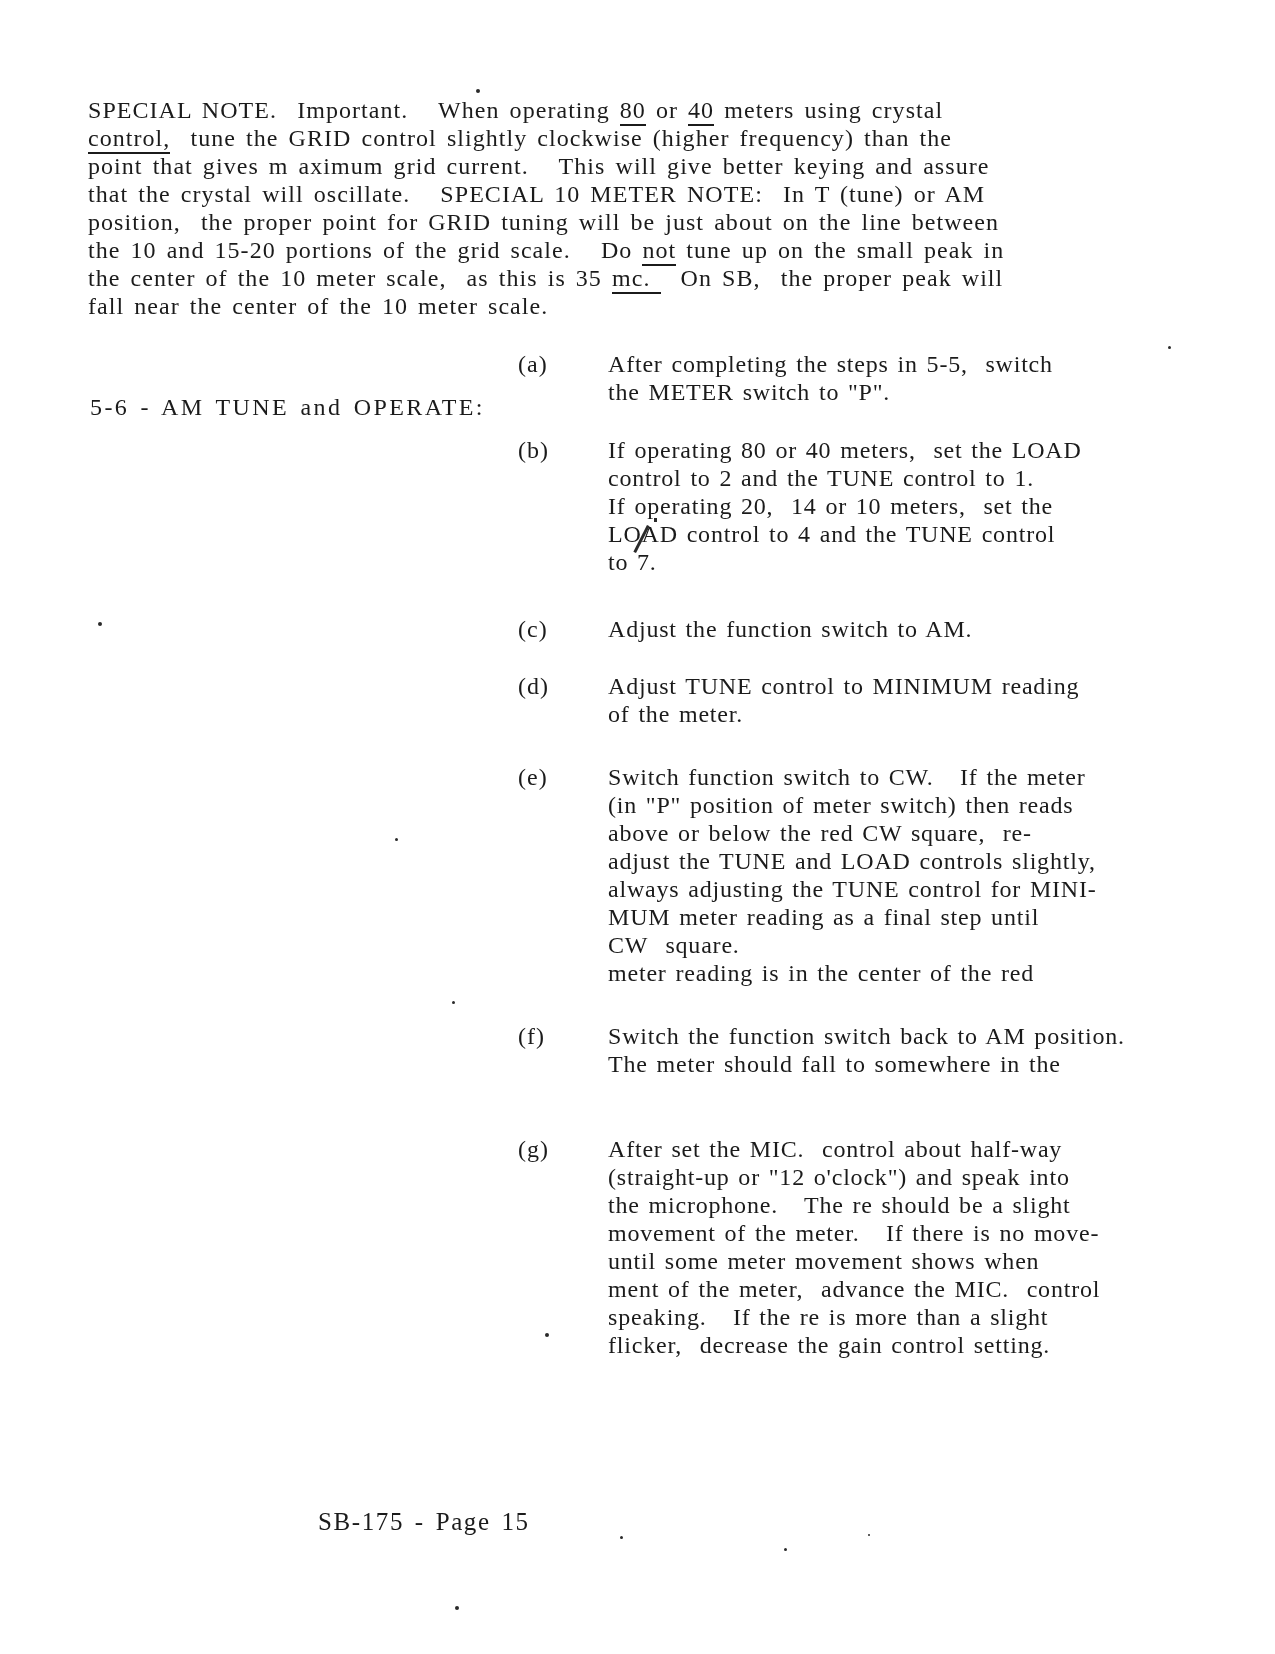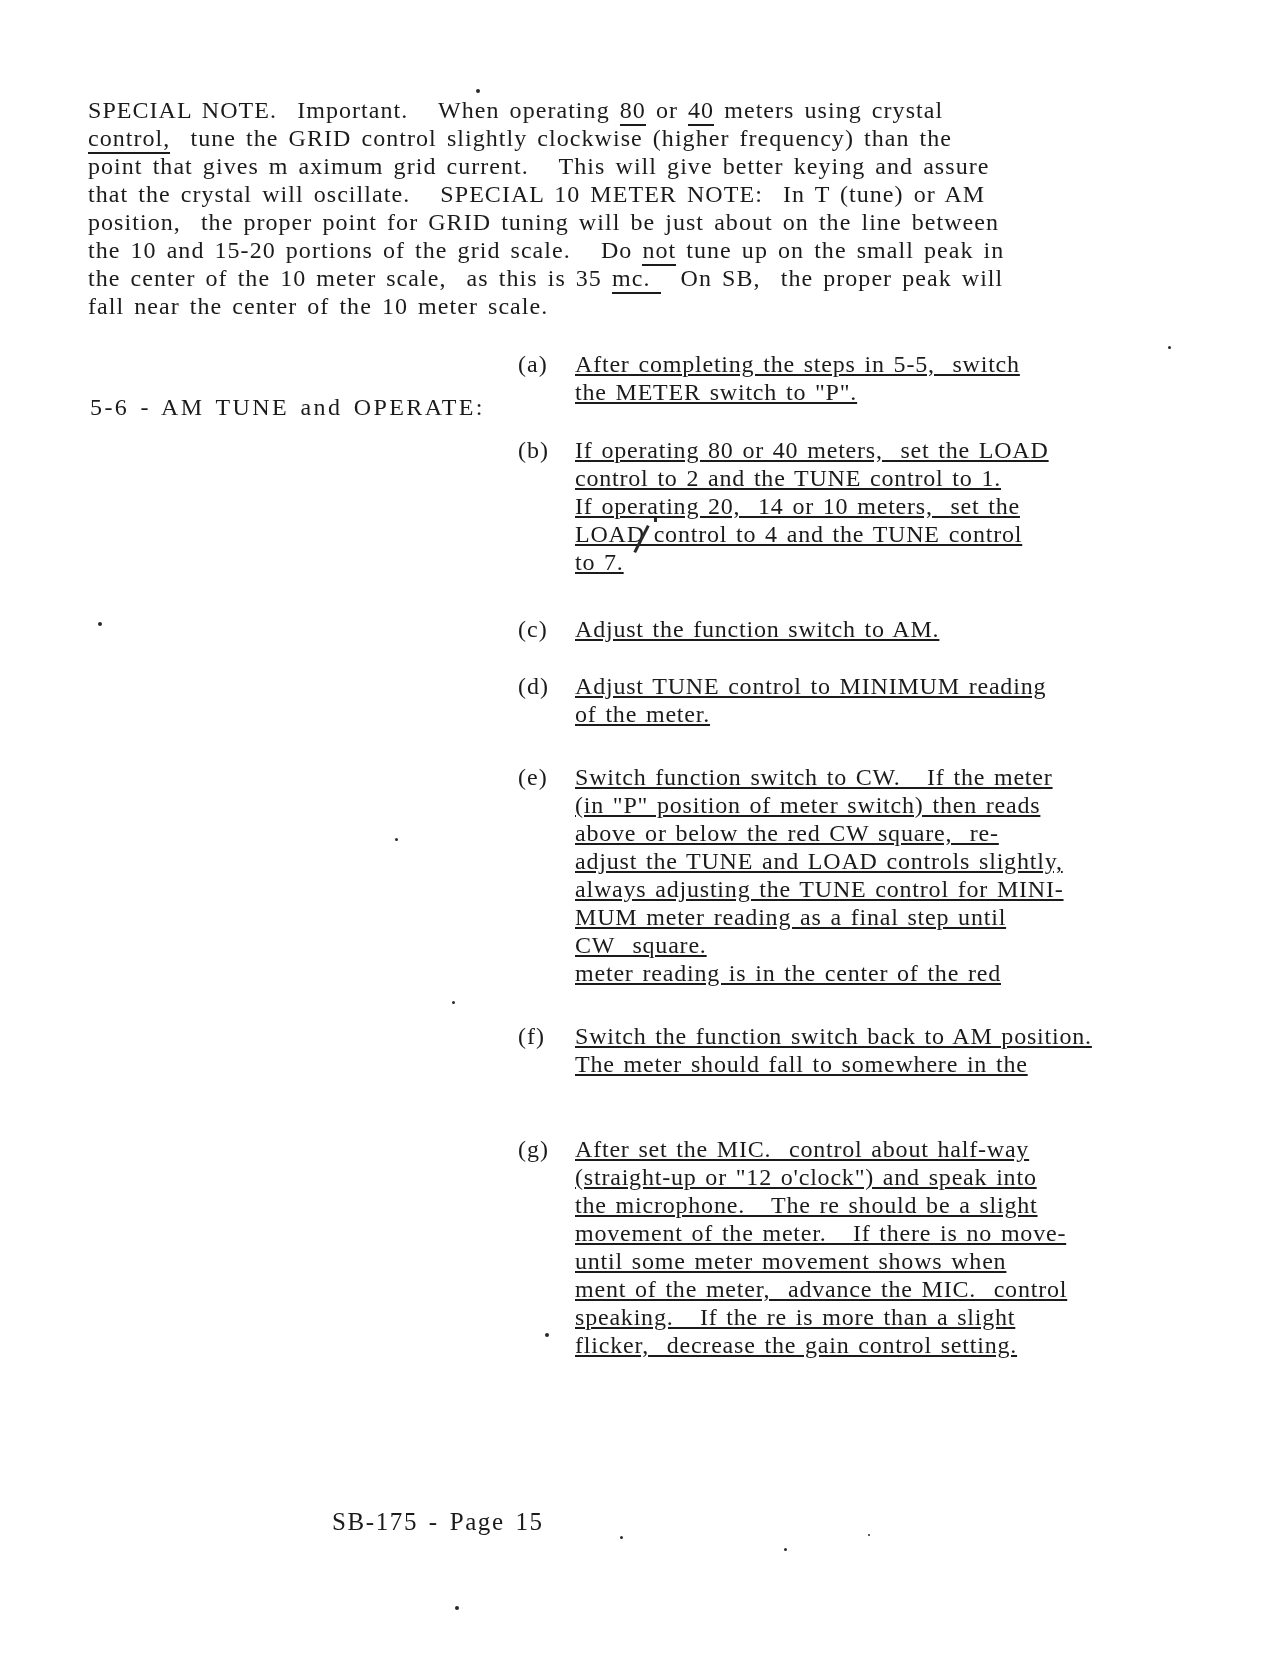--- a/index.html
+++ b/index.html
@@ -21,23 +21,23 @@
     position:absolute; left:90px; top:350px;
     font-size:24px; letter-spacing:2.4px; word-spacing:3px;
     white-space:pre;
     margin-top:44px;
   }
   .item { position:absolute; left:518px; font-size:24px; }
   .item .marker {
     position:absolute; left:0; top:0;
     letter-spacing:1px; line-height:28px;
   }
-  .item .lines { margin-left:57px; letter-spacing:0.8px; word-spacing:2px;text-decoration:underline; }
+  .item .lines { margin-left:90px; letter-spacing:0.8px; word-spacing:2px; }
   .footer {
-    position:absolute; left:332px; top:1508px;
+    position:absolute; left:318px; top:1508px;
     font-size:25px; letter-spacing:1.6px; word-spacing:3px;
     white-space:pre;
   }
   .u { border-bottom:2px solid #1b1b1b; padding-bottom:1px; }
   .speck { position:absolute; background:#2a2a2a; border-radius:50%; }
   .stray-line {
     position:absolute; left:640px; top:524px;
     width:3px; height:30px; background:#2a2a2a;
     transform:rotate(27deg);
   }

